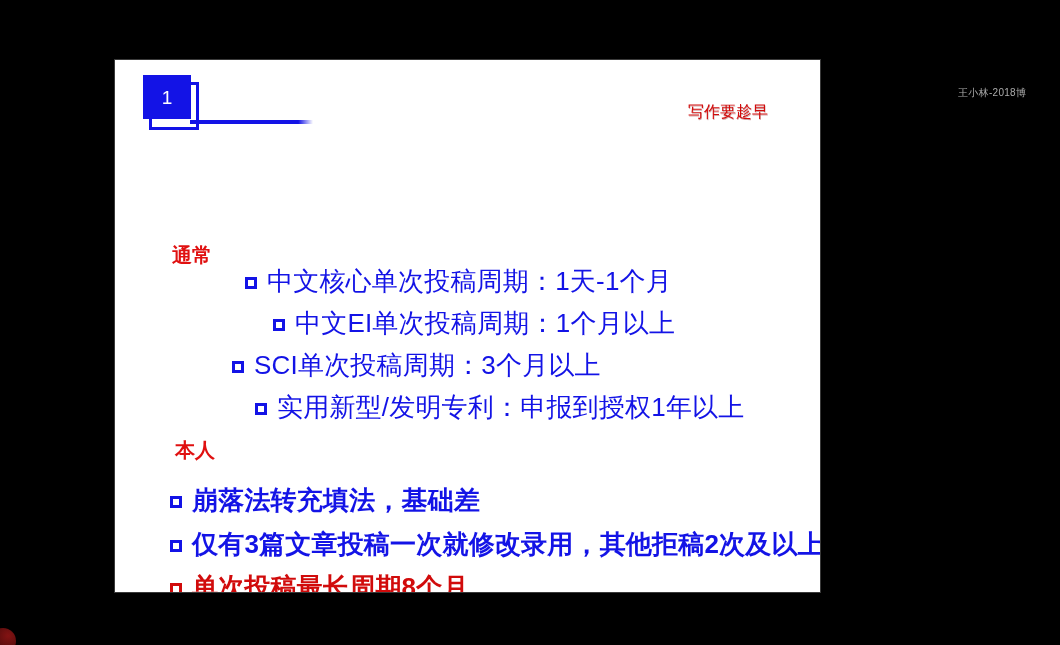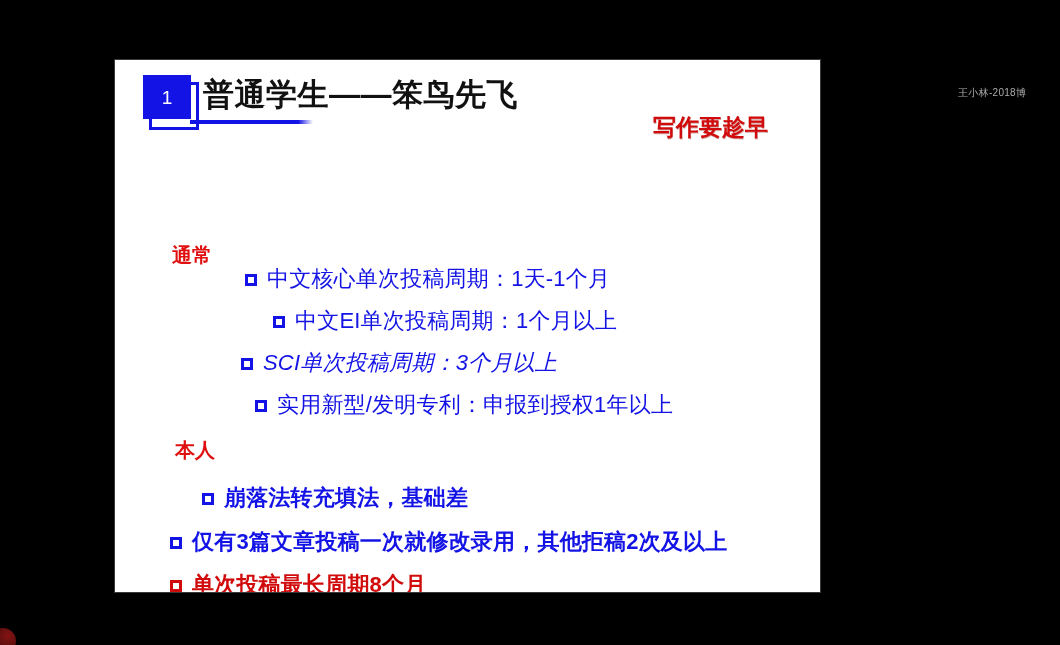--- a/index.html
+++ b/index.html
@@ -117,23 +117,23 @@
     left: 75px;
     top: 60px;
     width: 123px;
     height: 4px;
     background: linear-gradient(to right, #1313e6 0%, #1313e6 88%, rgba(19,19,230,0) 100%);
   }
 
   .slide-kicker {
     position: absolute;
     right: 52px;
-    top: 52px;
-    font-size: 23px;
-    font-weight: bold;
+    top: 42px;
+    font-size: 16px;
+    font-weight: normal;
     color: #d10b0b;
     white-space: nowrap;
     text-shadow: 0.5px 0.5px 0 rgba(120,0,0,.35);
   }
 
   
   .slide-body {
     position: relative;
     padding: 0;
   }
@@ -164,36 +164,36 @@
     border: 3px solid #1313e6;
     background: #ffffff;
     margin-right: 10px;
     flex: none;
     position: relative;
     top: 1px;
   }
   .bullet-sq.red { border-color: #d10b0b; }
 
   .bullet-text {
-    font-size: 22px;
+    font-size: 26px;
     color: #1313e6;
     letter-spacing: .2px;
     text-align: right;
   }
   .bullet-text.red { color: #d10b0b; font-weight: bold; }
   .bullet-text.bold { font-weight: bold; }
 
   
   .r-u0 { left: 130px; top: 126px; }
   .r-u1 { left: 130px; top: 168px; margin-left: 28px; }
-  .r-u2 { left: 126px; top: 210px; font-style: italic; }
+  .r-u2 { left: 117px; top: 210px; }
   .r-u3 { left: 130px; top: 252px; padding-left: 10px; }
 
   
-  .r-b0 { left: 55px; top: 345px; margin-left: 32px; }
+  .r-b0 { left: 55px; top: 345px; }
   .r-b1 { left: 55px; top: 389px; }
   .r-b2 { left: 55px; top: 432px; }
 </style>
 </head>
 <body>
 
 <div id="screen">
 
   <div id="corner-blob"></div>
 
@@ -203,21 +203,20 @@
 
     <div class="slide-header">
 
       <div class="num-badge-wrap">
         <div class="num-badge-outline"></div>
         <div class="num-badge-fill">
           <span>1</span>
         </div>
       </div>
 
-      <div class="slide-title">普通学生——笨鸟先飞</div>
 
       <div class="title-rule"></div>
 
       <div class="slide-kicker">写作要趁早</div>
     </div>
 
     <div class="slide-body">
 
       <div class="group-label g1">通常</div>
 

